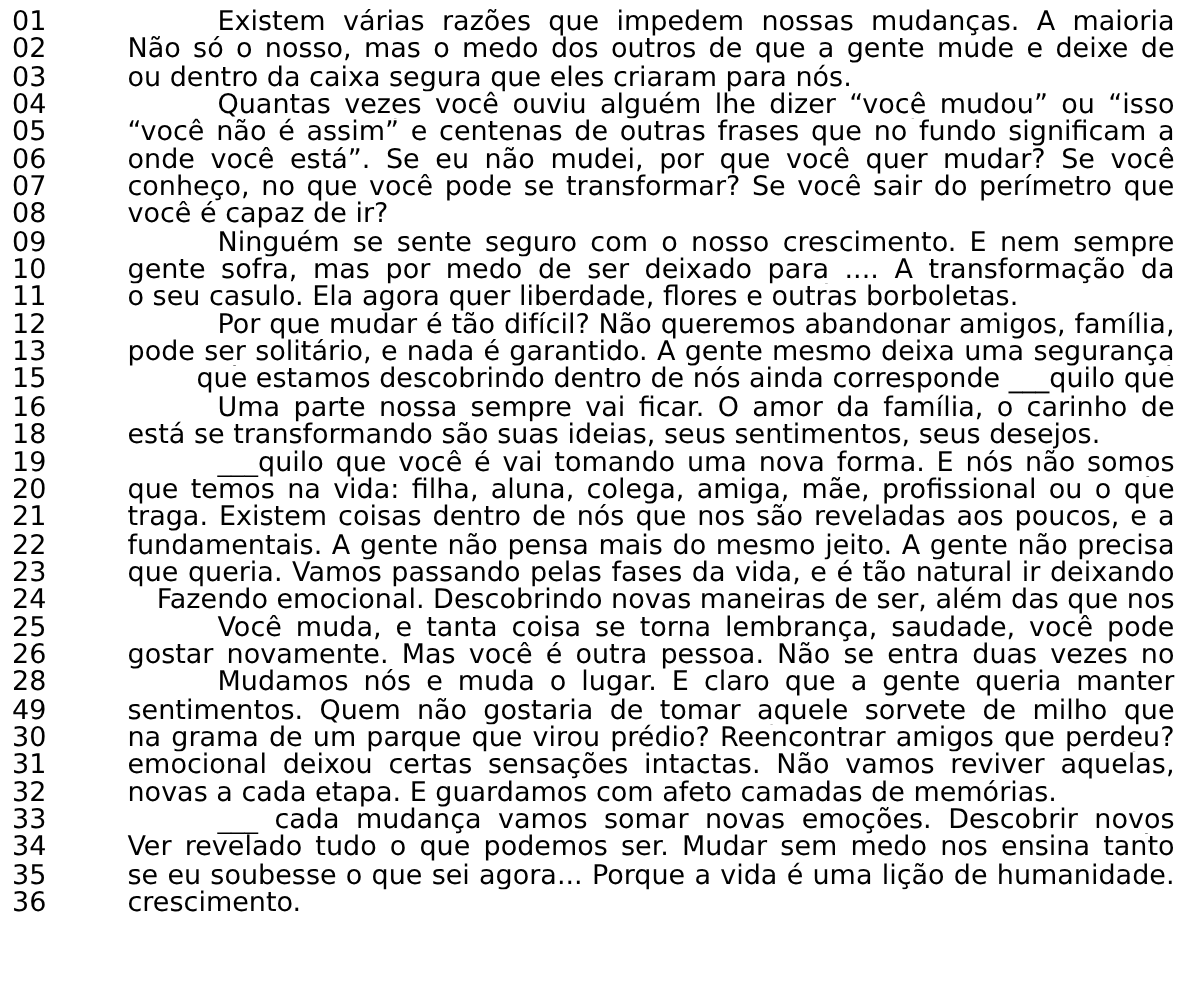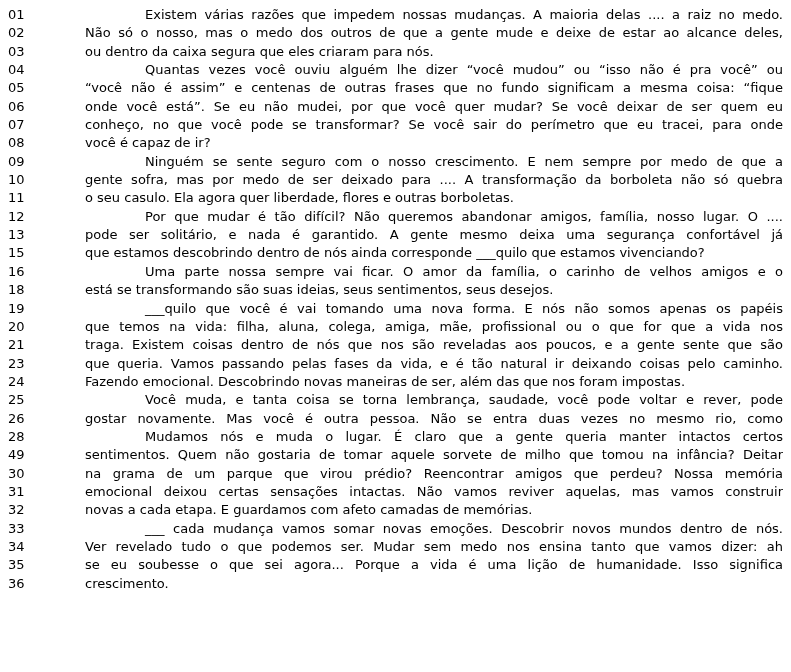--- a/index.html
+++ b/index.html
@@ -11,21 +11,21 @@
     width: 791px;
     height: 672px;
     overflow: hidden;
   }
   .page {
     box-sizing: border-box;
     width: 791px;
     height: 672px;
     padding: 6px 8px 0 8px;
     font-family: "DejaVu Sans", "Liberation Sans", sans-serif;
-    font-size: 13px;
+    font-size: 18px;
     color: #000000;
     background: #ffffff;
   }
   .row {
     display: flex;
     height: 18.35px;
     line-height: 18.35px;
     overflow: hidden;
   }
   .num {
@@ -124,20 +124,24 @@
       </div>
       <div class="row">
         <span class="num">20</span>
         <span class="text justify">que temos na vida: filha, aluna, colega, amiga, mãe, profissional ou o que for que a vida nos</span>
       </div>
       <div class="row">
         <span class="num">21</span>
         <span class="text justify">traga. Existem coisas dentro de nós que nos são reveladas aos poucos, e a gente sente que são</span>
       </div>
       <div class="row">
+        <span class="num">22</span>
+        <span class="text justify">fundamentais. A gente não pensa mais do mesmo jeito. A gente não precisa querer mais aquilo</span>
+      </div>
+      <div class="row">
         <span class="num">23</span>
         <span class="text justify">que queria. Vamos passando pelas fases da vida, e é tão natural ir deixando coisas pelo caminho.</span>
       </div>
       <div class="row">
         <span class="num">24</span>
         <span class="text left">Fazendo emocional. Descobrindo novas maneiras de ser, além das que nos foram impostas.</span>
       </div>
       <div class="row">
         <span class="num">25</span>
         <span class="text justify indent">Você muda, e tanta coisa se torna lembrança, saudade, você pode voltar e rever, pode</span>

